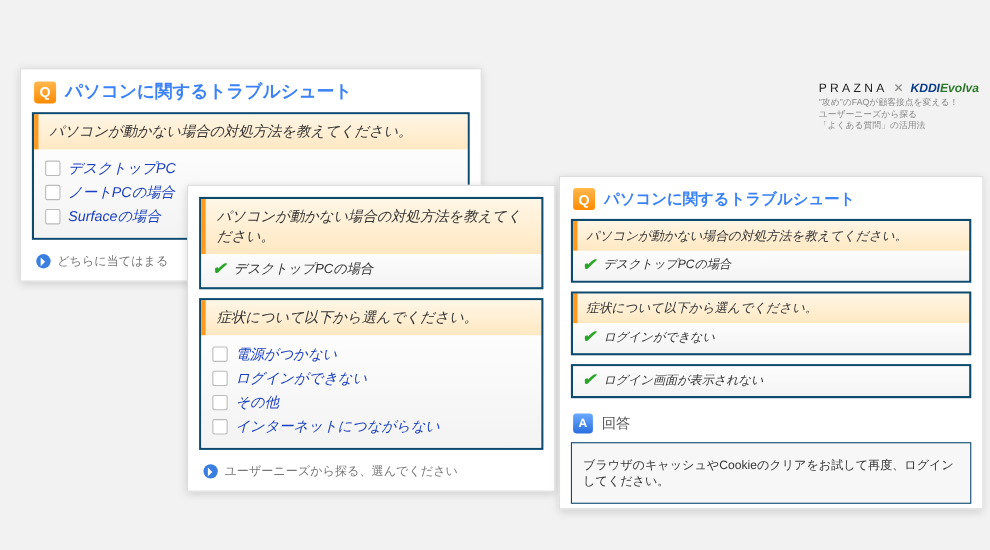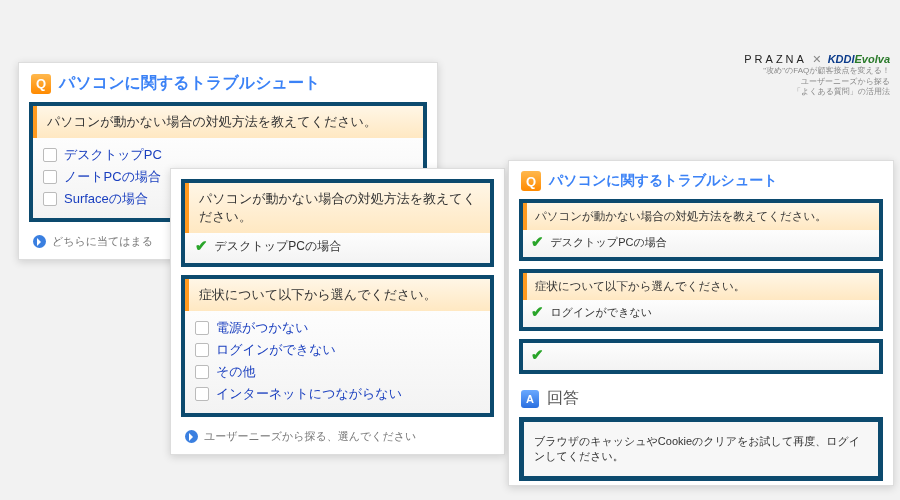--- a/index.html
+++ b/index.html
@@ -1,34 +1,34 @@
 <!DOCTYPE html>
 <html><head>
 <meta charset="utf-8">
 <style>
   * { box-sizing: border-box; margin: 0; padding: 0; }
   body { font-family: "Hiragino Sans", "Meiryo", sans-serif; background: #f2f2f2; width: 900px; height: 500px; position: relative; overflow: hidden; }
 
-  .hdr { position: absolute; right: 10px; top: 52px; text-align: right; font-size: 8px; color: #888; line-height: 1.3; }
+  .hdr { position: absolute; right: 10px; top: 74px; text-align: left; font-size: 8px; color: #888; line-height: 1.3; }
   .hdr .brand { font-size: 11px; letter-spacing: 3px; color: #222; }
   .hdr .brand .x { color: #888; letter-spacing: 0; }
   .hdr .brand .k { color: #2a7a2a; font-weight: bold; font-style: italic; letter-spacing: 0; }
   .hdr .brand .kd { color: #0a3a8a; font-weight: bold; font-style: italic; letter-spacing: 0; }
 
   .panel { position: absolute; background: #fff; border: 1px solid #ddd; box-shadow: 0 2px 8px rgba(0,0,0,.15); }
   .p1 { left: 18px;  top: 62px;  width: 420px; }
   .p2 { left: 170px; top: 168px; width: 335px; }
   .p3 { left: 508px; top: 160px; width: 386px; }
 
   .qrow { display: flex; align-items: center; gap: 8px; padding: 10px 12px 8px; }
   .qbadge { width: 20px; height: 20px; background: linear-gradient(#ffb84d,#ff8a00); color: #fff; font-weight: bold; font-size: 13px; border-radius: 3px; display: flex; align-items: center; justify-content: center; }
   .abadge { width: 18px; height: 18px; background: linear-gradient(#6aa9ff,#2a6fe0); color: #fff; font-weight: bold; font-size: 11px; border-radius: 3px; display: flex; align-items: center; justify-content: center; }
   .qtitle { color: #3b82f6; font-weight: bold; font-size: 16px; }
 
-  .section { margin: 0 10px 8px; border: 4px solid #0c4a6e; }
+  .section { margin: 0 10px 8px; border: 2px solid #0c4a6e; font-style: italic; }
   .sechead { background: linear-gradient(#fff6e6,#ffe8c2); border-left: 4px solid #ff9a1f; padding: 7px 10px; font-size: 13px; color: #333; }
   .secbody { background: linear-gradient(#fdfdfd,#f3f3f3); padding: 6px 10px 8px; }
 
   .opt { display: flex; align-items: center; gap: 7px; padding: 2px 0; }
   .cb { width: 14px; height: 14px; border: 1px solid #bbb; background: #fff; border-radius: 2px; flex: none; }
   .optlabel { color: #1a3fbf; font-size: 13px; cursor: pointer; }
 
   .hint { display: flex; align-items: center; gap: 6px; padding: 4px 10px 10px 14px; font-size: 11px; color: #777; }
   .hinticon { width: 13px; height: 13px; border-radius: 50%; background: #3a7fe0; position: relative; flex: none; }
   .hinticon::after { content: ""; position: absolute; left: 4px; top: 3px; border: 4px solid transparent; border-left-color: #fff; }
@@ -36,22 +36,22 @@
   .chk { display: flex; align-items: center; gap: 7px; padding: 4px 10px 8px; background: linear-gradient(#fdfdfd,#f3f3f3); }
   .tick { color: #2aa52a; font-size: 15px; font-weight: bold; }
   .chklabel { font-size: 12px; color: #333; }
 
   .p3 .qtitle { font-size: 14px; }
   .p3 .sechead { font-size: 11.5px; padding: 6px 8px; }
   .p3 .chk { padding: 3px 8px 6px; }
   .p3 .chklabel { font-size: 11px; }
 
   .arow { display: flex; align-items: center; gap: 8px; padding: 6px 12px 4px; }
-  .arow .altitle { font-size: 16px; color: #555; }
-  .answer { margin: 4px 10px 4px; background: #f7f7f7; border: 5px solid #0c4a6e; padding: 12px 10px; font-size: 11px; color: #333; }
+  .arow .altitle { font-size: 13px; color: #555; }
+  .answer { margin: 4px 10px 4px; background: #f7f7f7; border: 1px solid #0c4a6e; padding: 12px 10px; font-size: 11px; color: #333; }
 </style>
 </head>
 <body>
 
 <div class="hdr">
   <div class="brand">
     <span>PRAZNA</span>
     <span class="x">✕</span>
     <span class="kd">KDDI</span><span class="k">Evolva</span>
   </div>
@@ -138,20 +138,21 @@
   <div class="section">
     <div class="sechead">症状について以下から選んでください。</div>
     <div class="chk">
         <span class="tick">✔</span>
         <span class="chklabel">ログインができない</span>
       </div>
   </div>
   <div class="section">
     <div class="chk">
         <span class="tick">✔</span>
+        <span class="chklabel">ログイン画面が表示されない</span>
       </div>
   </div>
   <div class="arow">
     <div class="abadge">A</div>
     <div class="altitle">回答</div>
   </div>
   <div class="answer">ブラウザのキャッシュやCookieのクリアをお試して再度、ログインしてください。</div>
 </div>
 
 </body></html>

